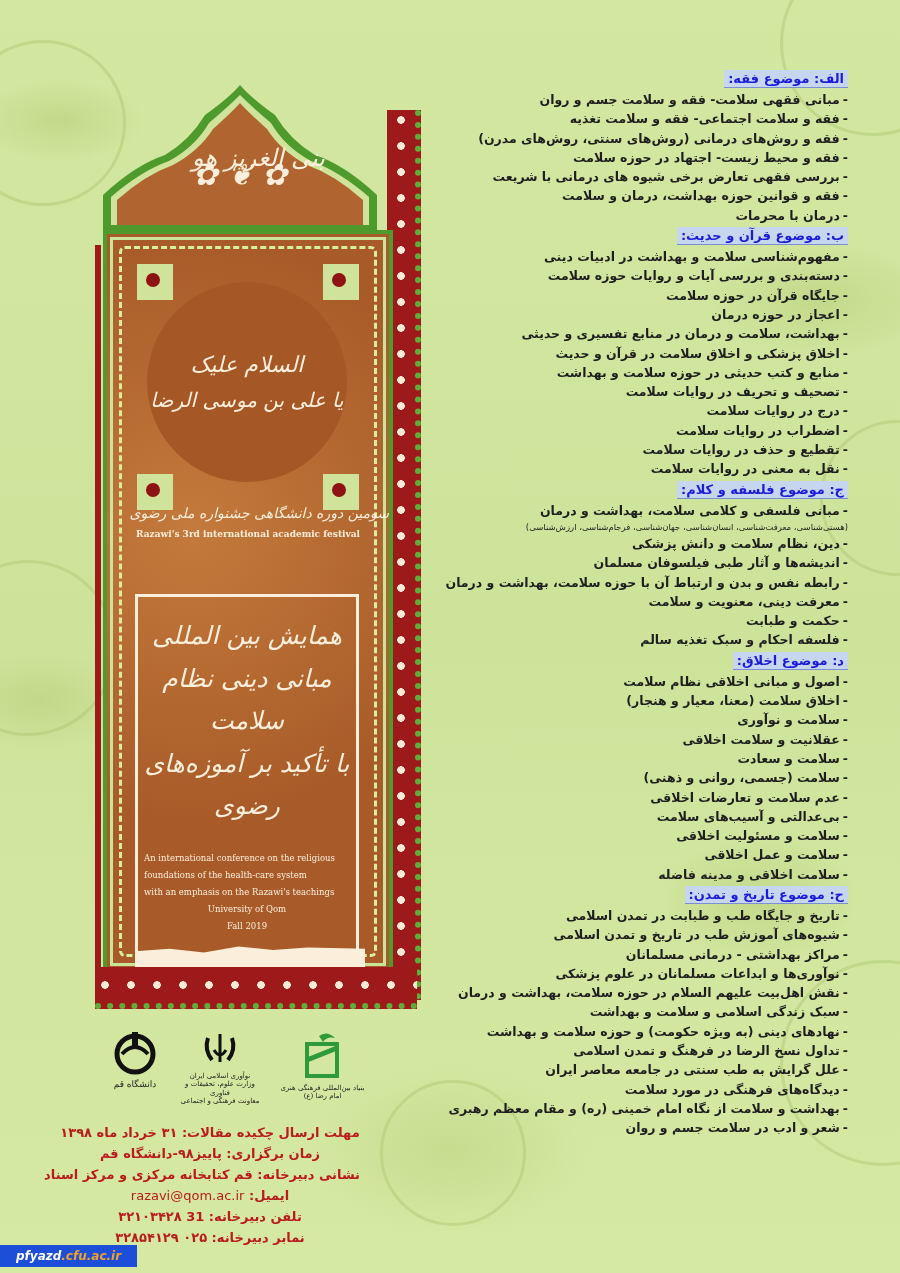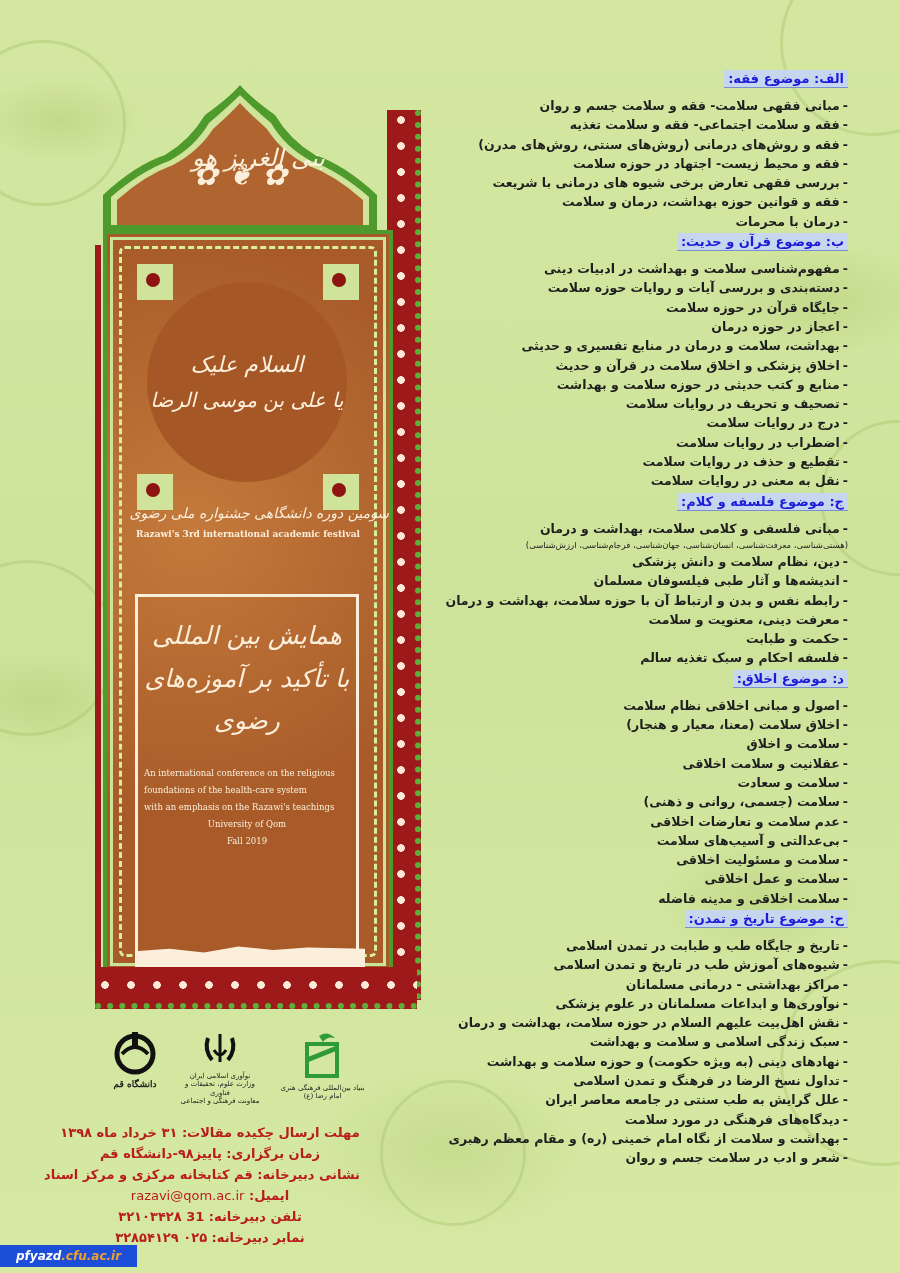--- a/index.html
+++ b/index.html
@@ -56,21 +56,21 @@
      font-family:"DejaVu Sans",sans-serif;font-weight:bold;font-size:13px;color:#b91c1c;line-height:21px;}
   .info .row{white-space:nowrap;}
   .info .ltr{direction:ltr;unicode-bidi:embed;}
   .watermark{position:absolute;left:0;top:1245px;height:22px;padding:0 16px;background:#1d4ed8;
      font-family:"DejaVu Sans",sans-serif;font-style:italic;font-weight:bold;font-size:12px;line-height:22px;}
   .watermark .a{color:#fff;} .watermark .b{color:#f2a12b;}
   
   .topics{position:absolute;right:52px;top:68px;width:440px;direction:rtl;text-align:right;}
   .sec-head{display:inline-block;background:#c5d6ee;color:#1c1cd8;font-weight:bold;
      font-family:"DejaVu Sans",sans-serif;font-size:13px;padding:0 4px;height:17px;line-height:17px;
-     border-bottom:1px solid #7a8fd0;margin:2px 0 8px 0;}
+     border-bottom:1px solid #7a8fd0;margin:2px 0 2px 0;}
   .item{font-family:"DejaVu Sans",sans-serif;font-weight:bold;font-size:12.5px;color:#1e1e1e;
      height:19.3px;line-height:19.3px;white-space:nowrap;}
   .item.small{font-size:8.5px;height:14px;line-height:14px;font-weight:normal;}
   .dash{margin-left:3px;}
 </style>
 </head>
 <body>
 
 <div class="swirl" style="left:-40px;top:40px;width:160px;height:160px;"></div>
 <div class="swirl" style="left:780px;top:-50px;width:180px;height:180px;"></div>
@@ -104,20 +104,21 @@
     </div>
 
     <div style="position:absolute;left:0;right:0;top:272px;">
       <div class="callig festival-fa" style="direction:rtl;margin-left:12px;">سومین دوره دانشگاهی جشنواره ملی رضوی</div>
       <div class="festival-en">Razawi's 3rd international academic festival</div>
     </div>
 
     <div class="title-box">
       <div class="big-title">
         <div>همایش بین المللی</div>
+        <div>مبانی دینی نظام سلامت</div>
         <div>با تأکید بر آموزه‌های رضوی</div>
       </div>
       <div class="en-desc">
         <div>An international conference on the religious</div>
         <div>foundations of the health-care system</div>
         <div>with an emphasis on the Razawi's teachings</div>
         <span class="c">University of Qom</span>
         <span class="c">Fall 2019</span>
       </div>
     </div>
@@ -127,21 +128,21 @@
   <div class="redstrip-b"></div>
 </div>
 
 <div class="logos">
   <div class="logo" style="left:0;width:70px;">
     <svg width="50" height="45" viewBox="0 0 50 45">
       <circle cx="25" cy="24" r="18" fill="none" stroke="#111" stroke-width="5"></circle>
       <rect x="22" y="2" width="6" height="14" fill="#111"></rect>
       <path d="M12 24 Q25 10 38 24" fill="none" stroke="#111" stroke-width="4"></path>
     </svg>
-    <div class="cap" style="font-size:9px;font-weight:bold;">دانشگاه قم</div>
+    <div class="cap" style="font-size:9px;font-weight:normal;">دانشگاه قم</div>
   </div>
   <div class="logo" style="left:80px;width:80px;">
     <svg width="40" height="38" viewBox="0 0 40 38">
       <path d="M8 8 Q4 20 12 30 M32 8 Q36 20 28 30" fill="none" stroke="#111" stroke-width="4"></path>
       <path d="M20 4 L20 32 M14 20 Q20 30 26 20" fill="none" stroke="#111" stroke-width="3"></path>
     </svg>
     <div class="cap">نوآوری اسلامی ایران</div>
     <div class="cap">وزارت علوم، تحقیقات و فناوری</div>
     <div class="cap">معاونت فرهنگی و اجتماعی</div>
   </div>
@@ -220,21 +221,21 @@
   <div class="item"><span class="dash">-</span><span>اندیشه‌ها و آثار طبی فیلسوفان مسلمان</span></div>
   <div class="item"><span class="dash">-</span><span>رابطه نفس و بدن و ارتباط آن با حوزه سلامت، بهداشت و درمان</span></div>
   <div class="item"><span class="dash">-</span><span>معرفت دینی، معنویت و سلامت</span></div>
   <div class="item"><span class="dash">-</span><span>حکمت و طبابت</span></div>
   <div class="item"><span class="dash">-</span><span>فلسفه احکام و سبک تغذیه سالم</span></div>
 
   
   <div class="sec-head">د: موضوع اخلاق:</div>
   <div class="item"><span class="dash">-</span><span>اصول و مبانی اخلاقی نظام سلامت</span></div>
   <div class="item"><span class="dash">-</span><span>اخلاق سلامت (معنا، معیار و هنجار)</span></div>
-  <div class="item"><span class="dash">-</span><span>سلامت و اخلاق</span></div>
+  <div class="item"><span class="dash">-</span><span>سلامت و نوآوری</span></div>
   <div class="item"><span class="dash">-</span><span>عقلانیت و سلامت اخلاقی</span></div>
   <div class="item"><span class="dash">-</span><span>سلامت و سعادت</span></div>
   <div class="item"><span class="dash">-</span><span>سلامت (جسمی، روانی و ذهنی)</span></div>
   <div class="item"><span class="dash">-</span><span>عدم سلامت و تعارضات اخلاقی</span></div>
   <div class="item"><span class="dash">-</span><span>بی‌عدالتی و آسیب‌های سلامت</span></div>
   <div class="item"><span class="dash">-</span><span>سلامت و مسئولیت اخلاقی</span></div>
   <div class="item"><span class="dash">-</span><span>سلامت و عمل اخلاقی</span></div>
   <div class="item"><span class="dash">-</span><span>سلامت اخلاقی و مدینه فاضله</span></div>
 
   

